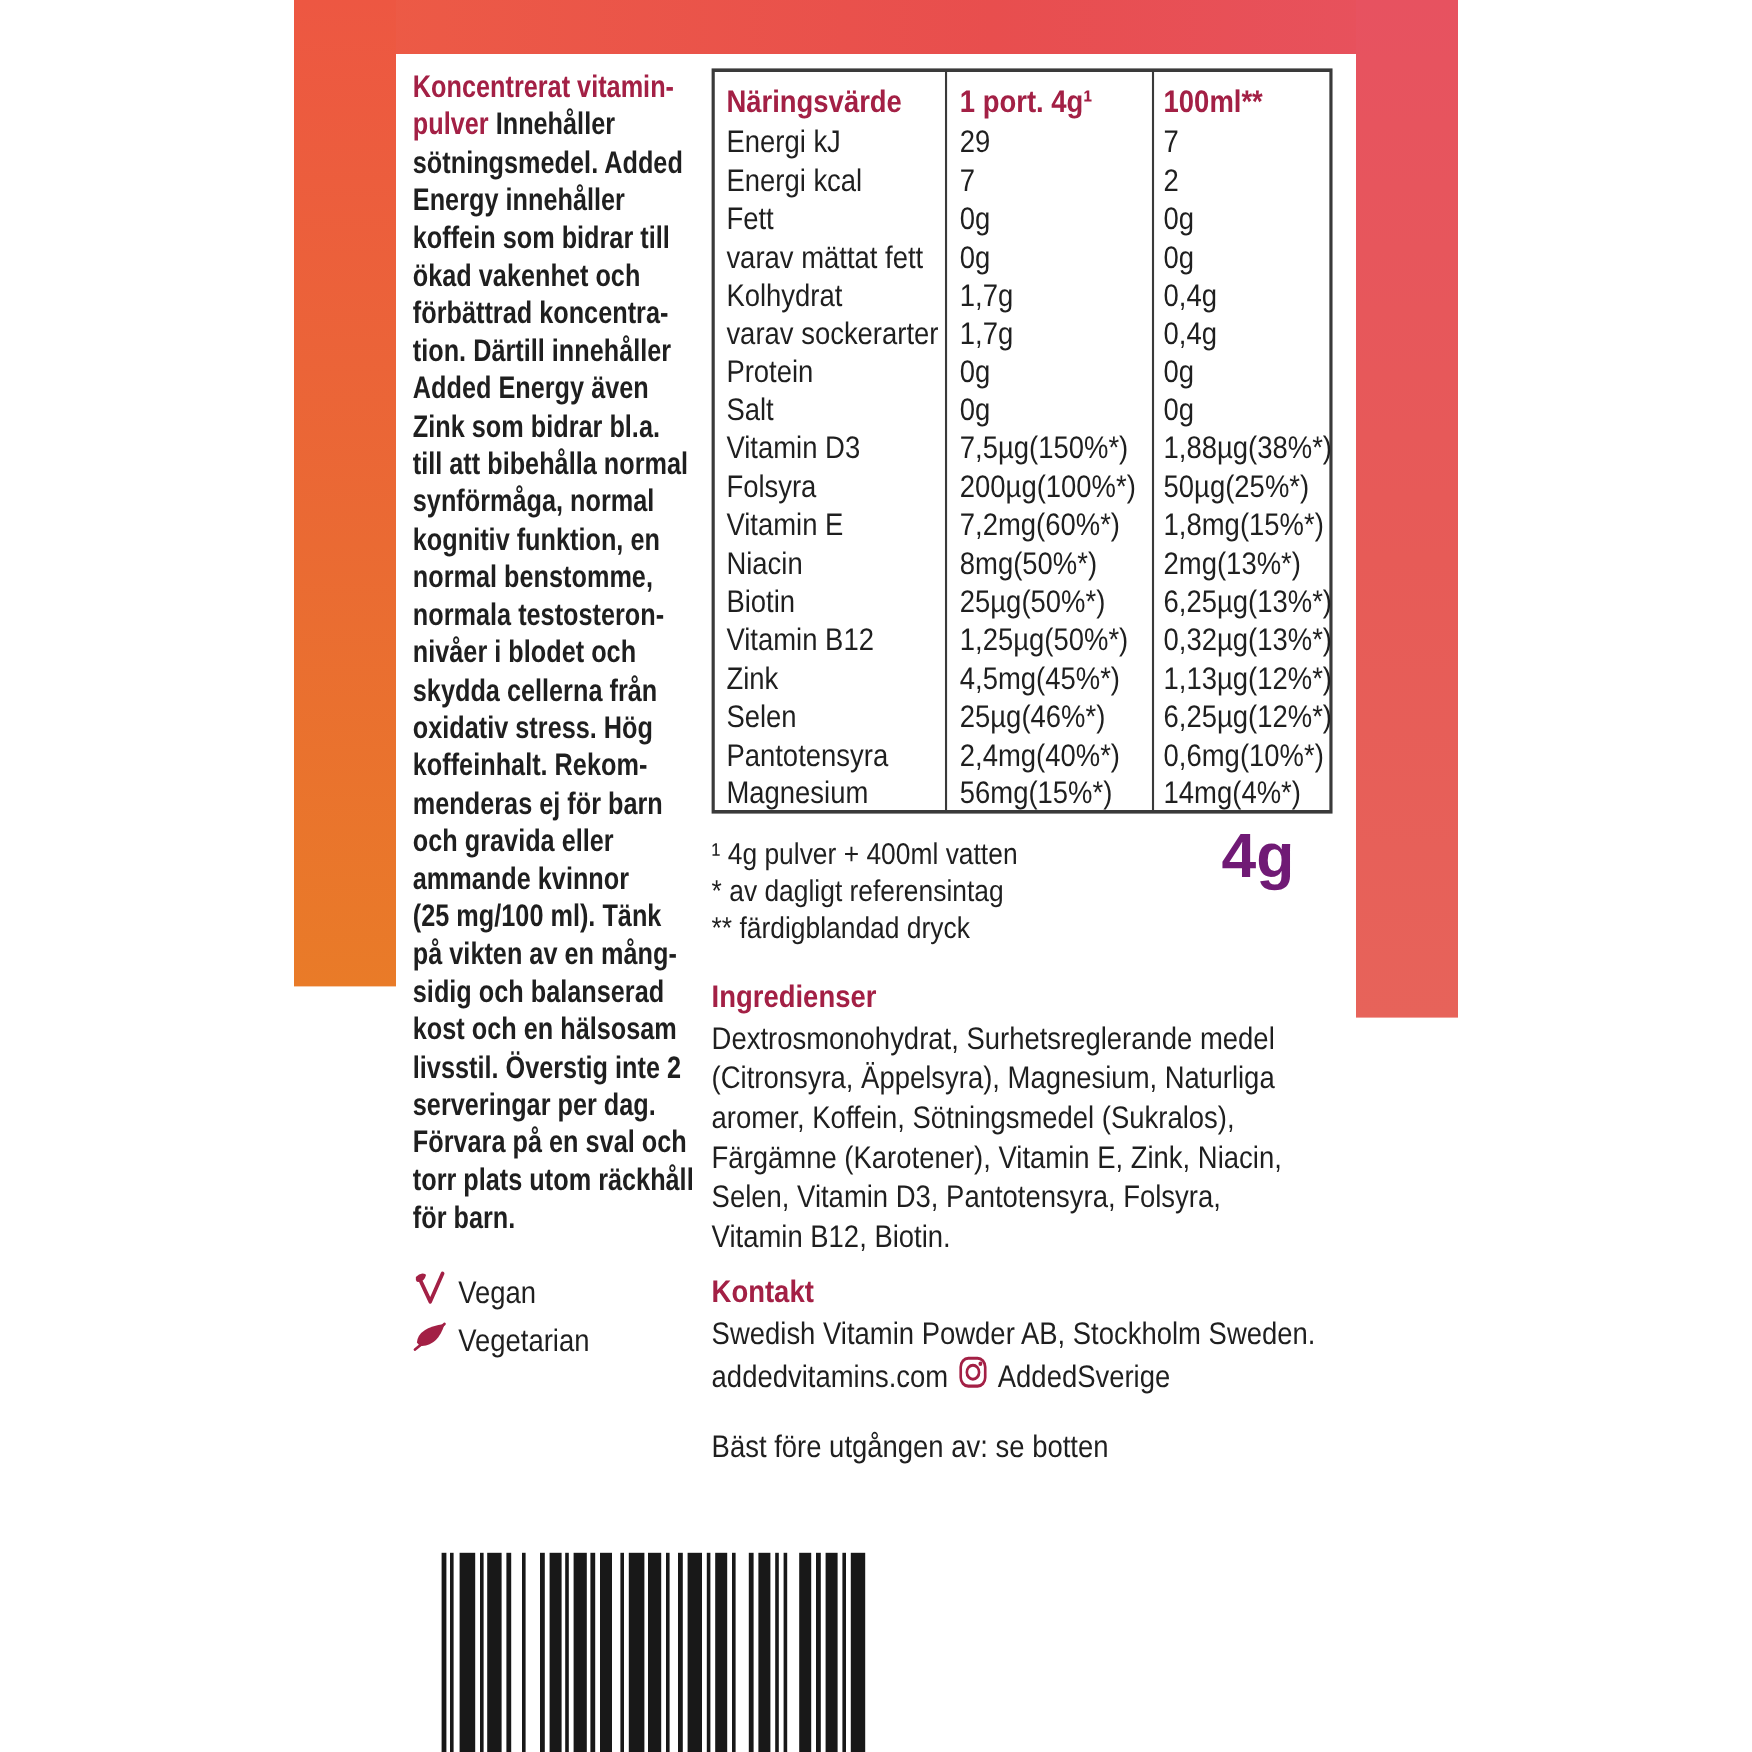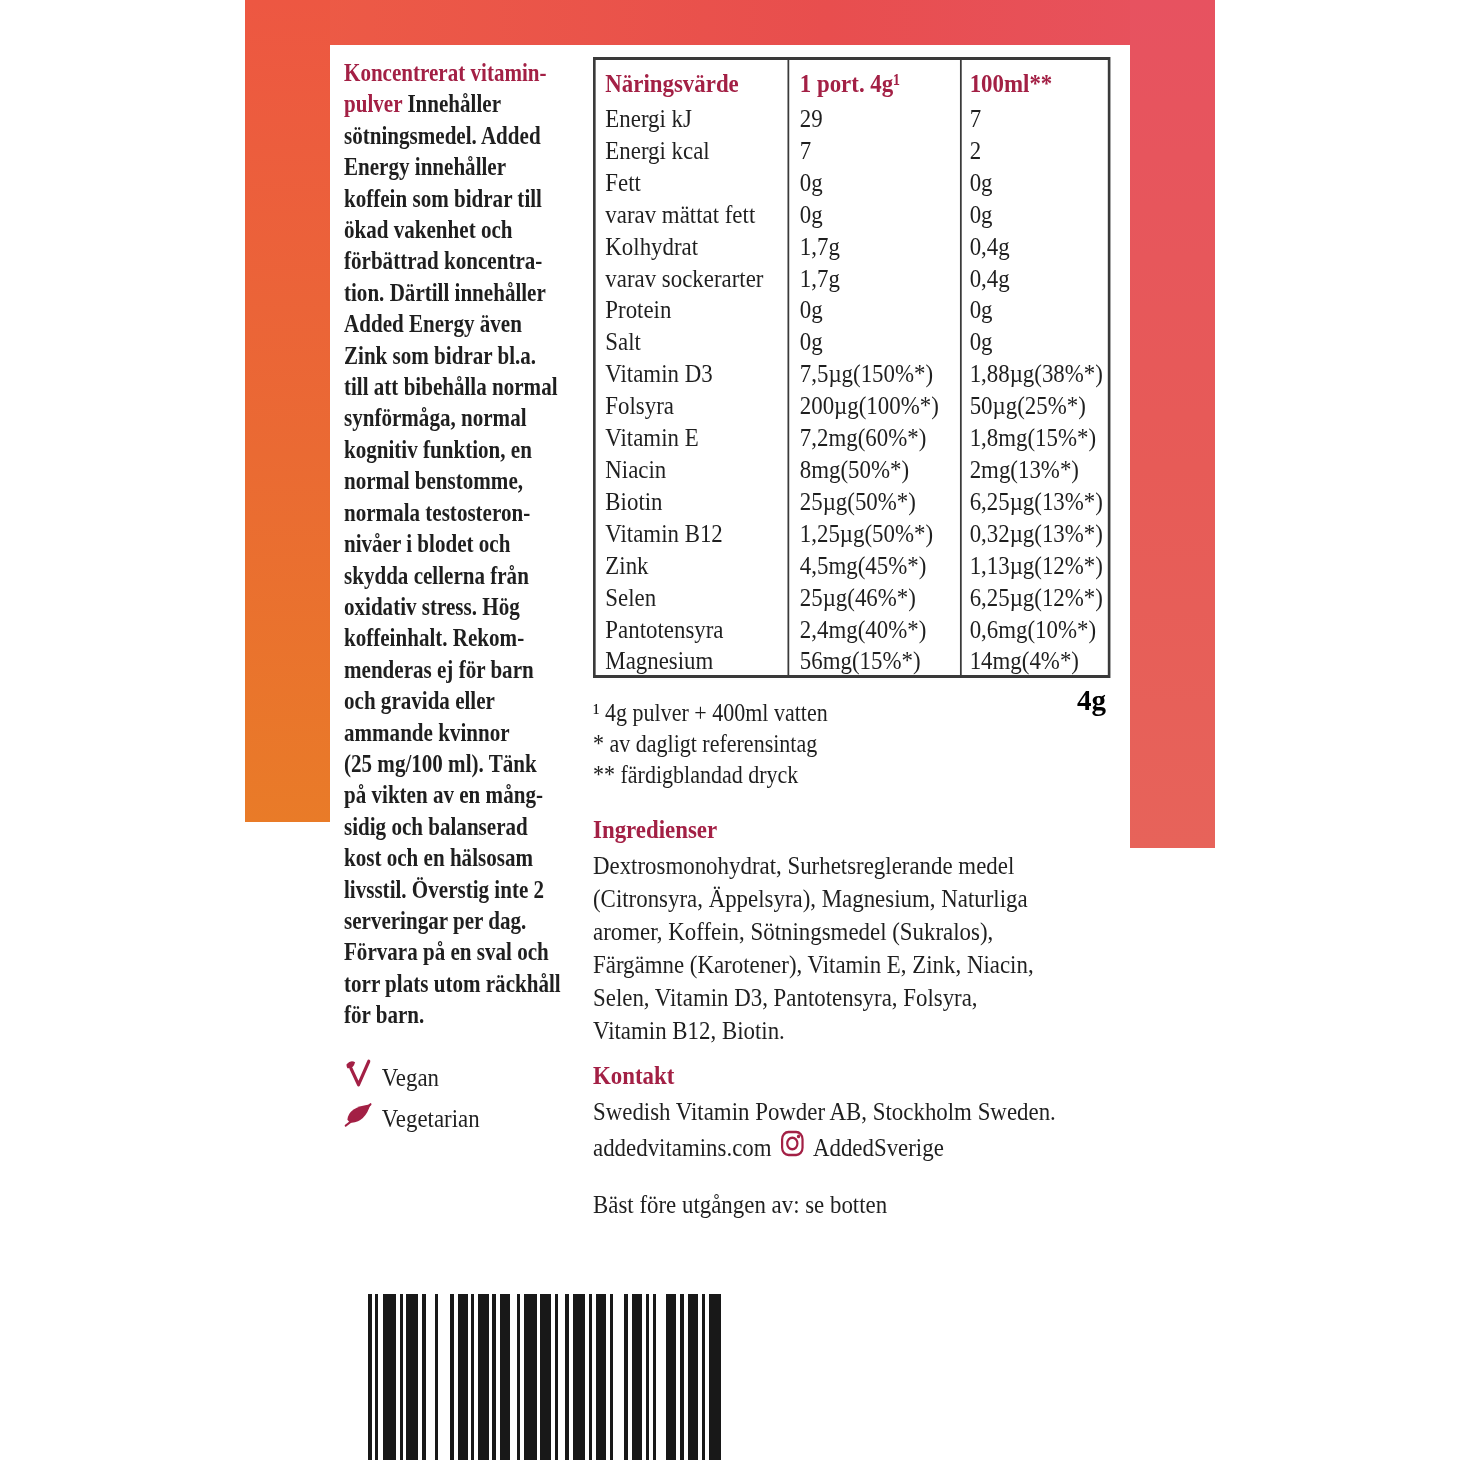--- a/index.html
+++ b/index.html
@@ -1,18 +1,18 @@
 <!DOCTYPE html>
 <html><head>
 <meta charset="utf-8">
 <style>
   html,body{margin:0;padding:0;background:#ffffff;}
   .stage{
     position:relative;width:1436px;height:1460px;background:#ffffff;overflow:hidden;
-    font-family:Liberation Serif, serif;color:#1f1f1f;
+    font-family:Liberation Sans, sans-serif;color:#1f1f1f;
   }
   
   .band-top{position:absolute;left:245px;top:0;width:970px;height:46px;
     background:linear-gradient(90deg,#ed5c44 0%,#e84e4e 60%,#e75260 100%);}
   .band-left{position:absolute;left:245px;top:0;width:85px;height:822px;
     background:linear-gradient(180deg,#ed5742 0%,#ea6a33 55%,#e97b28 100%);}
   .band-right{position:absolute;left:1130px;top:0;width:85px;height:848px;
     background:linear-gradient(180deg,#e75260 0%,#e75b57 55%,#e7635a 100%);}
   .panel{position:absolute;left:330px;top:45px;width:800px;height:1415px;background:#ffffff;}
 
@@ -36,22 +36,22 @@
   .nrow{font-size:26px;line-height:31.9px;}
   .c1{padding-left:11px;}
   .c2{padding-left:14px;}
   .c3{padding-left:11px;}
 
   .footnotes{
     position:absolute;left:593px;top:697px;font-size:25px;line-height:31px;white-space:pre;
     transform:scaleX(0.88);transform-origin:0 0;
   }
   .serving{
-    position:absolute;left:1018px;top:684px;width:88px;text-align:right;
-    font-size:29px;font-weight:600;color:#000000;
+    position:absolute;left:1018px;top:684px;width:88px;
+    font-size:52px;font-weight:600;color:#701a75;
   }
 
   .section{position:absolute;left:593px;transform:scaleX(0.88);transform-origin:0 0;}
   .sec-heading{color:#a32045;font-weight:bold;font-size:26px;line-height:32px;margin-bottom:3px;}
   .sec-body{font-size:26px;line-height:33px;white-space:pre;}
   .ingredients{top:814px;}
   .contact{top:1060px;}
   .contact-line1{font-size:26px;line-height:33px;}
   .contact-line2{display:flex;align-items:center;gap:9px;font-size:26px;line-height:33px;margin-top:1px;}
   .bestbefore{position:absolute;left:593px;top:1190px;font-size:26px;

